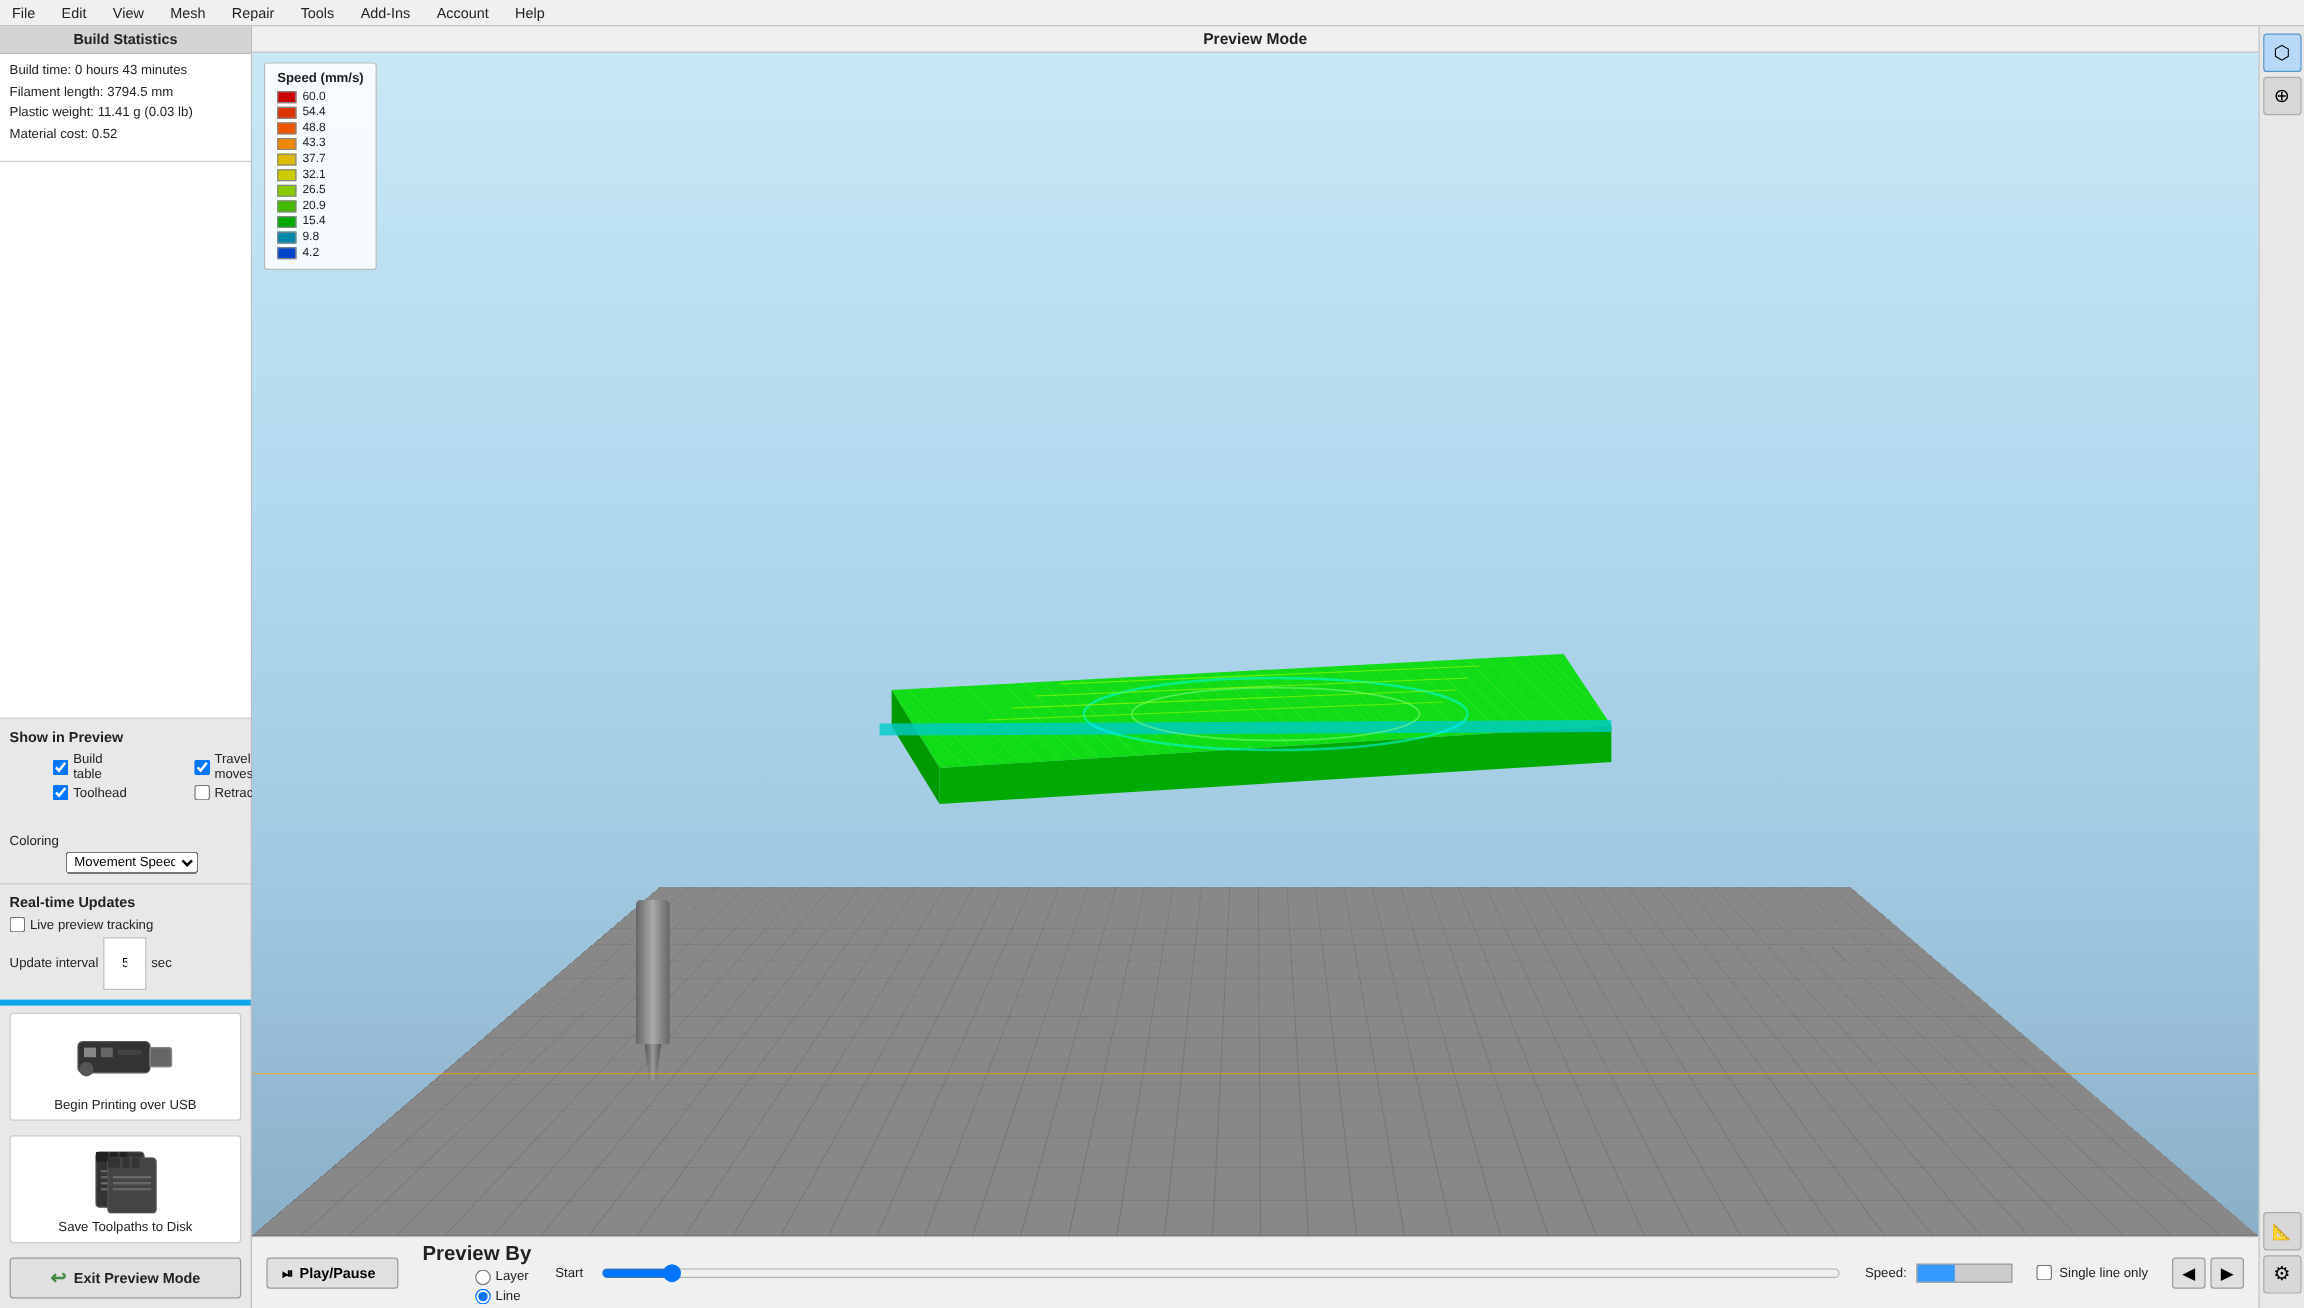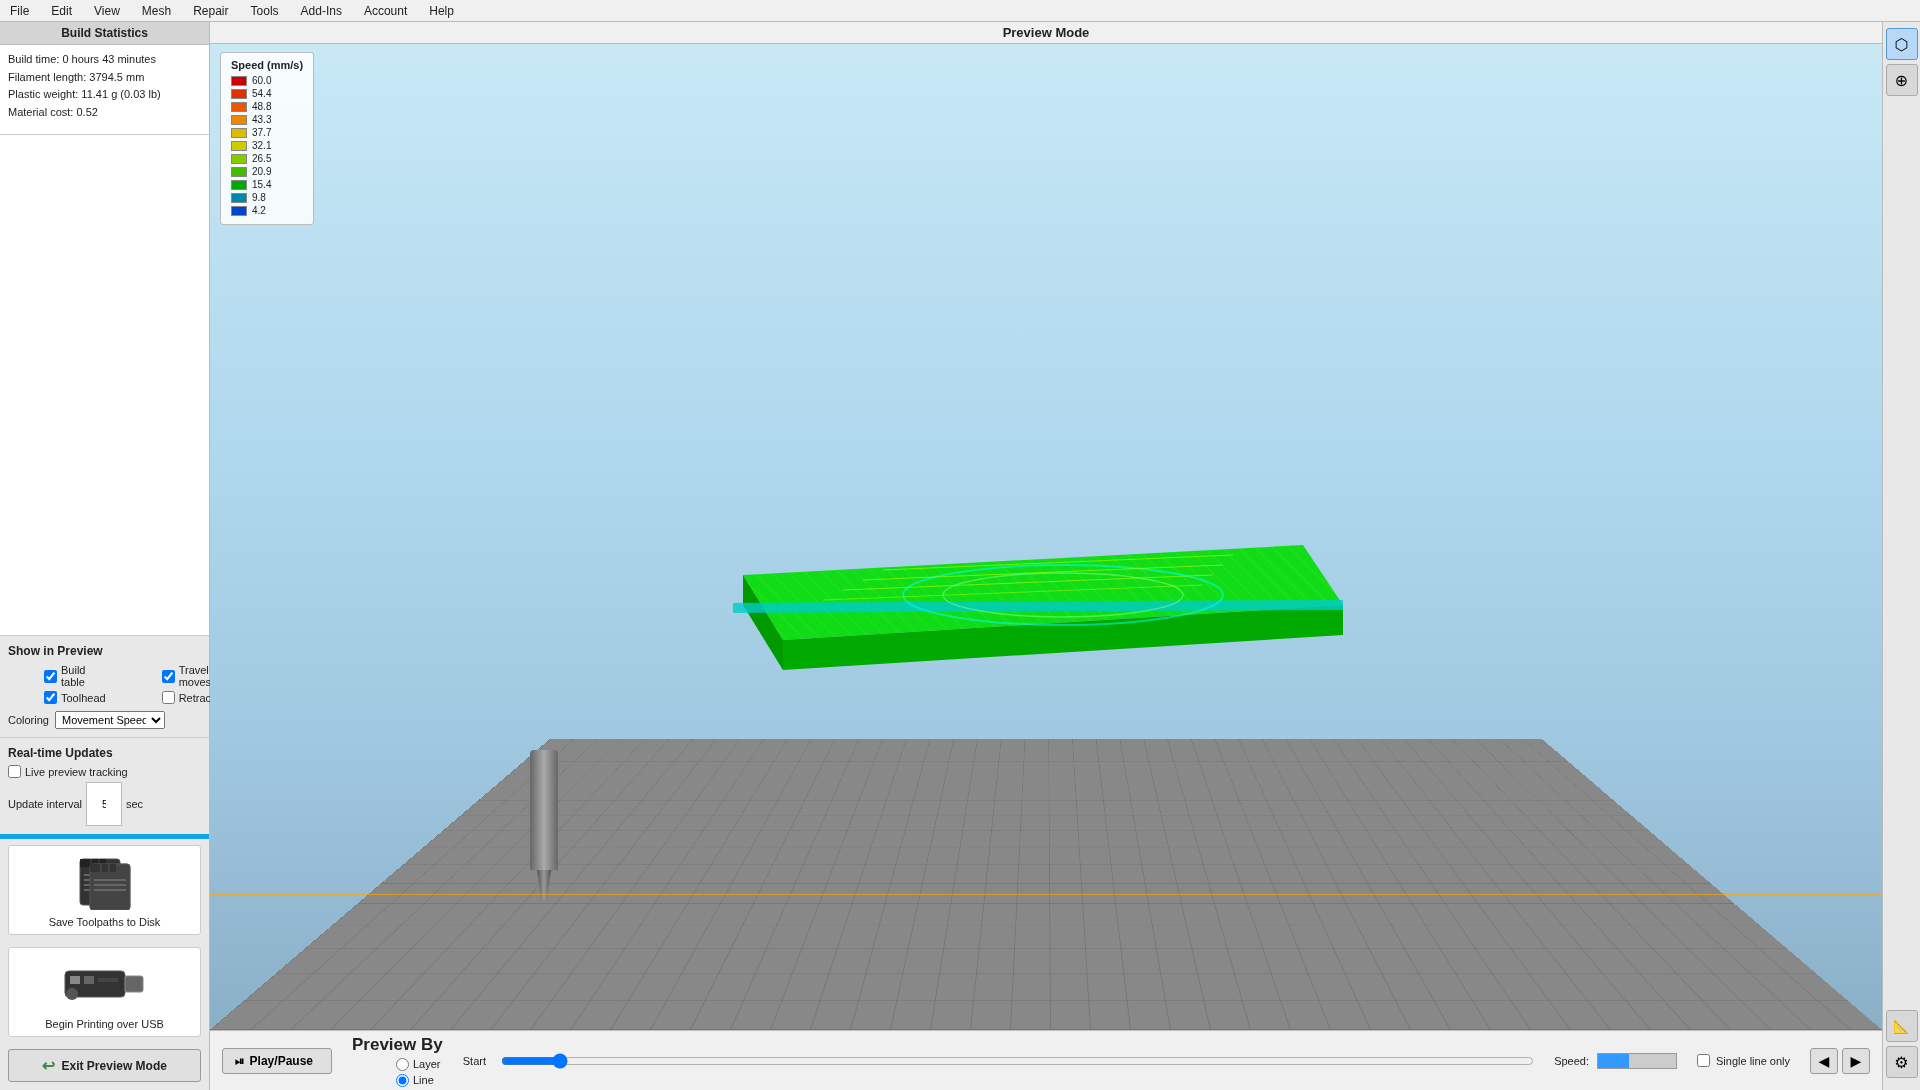--- a/index.html
+++ b/index.html
@@ -18,21 +18,21 @@
     #build-stats-header { background: #d4d4d4; text-align: center; padding: 4px 0; font-size: 12px; font-weight: bold; border-bottom: 1px solid #bbb; }
     #build-stats-content { padding: 6px 8px; background: #fff; min-height: 90px; border-bottom: 1px solid #ccc; font-size: 11px; line-height: 1.6; }
 
     #preview-white-box { background: #fff; flex: 1; min-height: 200px; border-bottom: 1px solid #ccc; }
 
     #show-in-preview { padding: 8px; border-bottom: 1px solid #ccc; }
     #show-in-preview .section-title { font-size: 12px; font-weight: bold; margin-bottom: 6px; }
     .checkbox-row { display: flex; align-items: center; gap: 4px; margin-bottom: 3px; font-size: 11px; padding-left: 36px; }
     .checkbox-row input[type="checkbox"] { width: 13px; height: 13px; cursor: pointer; }
     .coloring-row { display: flex; align-items: center; gap: 6px; margin-top: 4px; font-size: 11px; }
-    .coloring-row select { font-size: 11px; padding: 1px 2px; width: 110px; }
+    .coloring-row select { font-size: 11px; padding: 1px 2px; width: 110px; margin-top: 36px; }
 
     #realtime-updates { padding: 8px; border-bottom: 5px solid #0ea5e9; }
     #realtime-updates .section-title { font-size: 12px; font-weight: bold; margin-bottom: 5px; }
     .update-row { display: flex; align-items: center; gap: 4px; font-size: 11px; margin-bottom: 4px; }
     .update-interval-row { display: flex; align-items: center; gap: 4px; font-size: 11px; }
     .update-interval-row input[type="text"] { width: 36px; text-align: center; font-size: 11px; border: 1px solid #bbb; padding: 15px; }
 
     #usb-card { margin: 6px 8px; background: #fff; border: 1px solid #ccc; border-radius: 3px; display: flex; flex-direction: column; align-items: center; padding: 6px; cursor: pointer; }
     .device-icon { width: 100px; height: 60px; display: flex; align-items: center; justify-content: center; }
     .device-label { font-size: 11px; text-align: center; margin-top: 4px; }
@@ -178,20 +178,35 @@
         <input type="checkbox" id="cb-live" style="">
         <label for="cb-live">Live preview tracking</label>
       </div>
       <div class="update-interval-row">
         <label>Update interval</label>
         <input type="text" value="5,0" style="">
         <span>sec</span>
       </div>
     </div>
 
+    <div id="usb-card">
+      <div class="device-icon">
+        <svg class="usb-svg" viewBox="0 0 90 56">
+
+          <rect x="5" y="15" width="60" height="26" rx="4" fill="#333" stroke="#555" stroke-width="1"></rect>
+          <rect x="65" y="20" width="18" height="16" rx="2" fill="#666" stroke="#888" stroke-width="1"></rect>
+          <rect x="10" y="20" width="10" height="8" fill="#888"></rect>
+          <rect x="24" y="20" width="10" height="8" fill="#666"></rect>
+          <rect x="38" y="22" width="20" height="4" fill="#444"></rect>
+          <ellipse cx="12" cy="38" rx="6" ry="6" fill="#555"></ellipse>
+        </svg>
+      </div>
+      <div class="device-label">Begin Printing over USB</div>
+    </div>
+
     <div id="sd-card">
       <div class="device-icon">
         <svg class="sd-svg" viewBox="0 0 90 56">
 
           <rect x="20" y="5" width="40" height="46" rx="3" fill="#333" stroke="#555" stroke-width="1"></rect>
           <rect x="20" y="5" width="10" height="8" fill="#222"></rect>
           <rect x="32" y="5" width="6" height="8" fill="#222"></rect>
           <rect x="40" y="5" width="6" height="8" fill="#222"></rect>
           <rect x="24" y="20" width="32" height="2" fill="#666"></rect>
           <rect x="24" y="25" width="32" height="2" fill="#666"></rect>
@@ -204,35 +219,20 @@
           <rect x="42" y="10" width="6" height="8" fill="#333"></rect>
           <rect x="50" y="10" width="6" height="8" fill="#333"></rect>
           <rect x="34" y="25" width="32" height="2" fill="#666"></rect>
           <rect x="34" y="30" width="32" height="2" fill="#666"></rect>
           <rect x="34" y="35" width="32" height="2" fill="#666"></rect>
         </svg>
       </div>
       <div class="device-label">Save Toolpaths to Disk</div>
     </div>
 
-    <div id="usb-card">
-      <div class="device-icon">
-        <svg class="usb-svg" viewBox="0 0 90 56">
-
-          <rect x="5" y="15" width="60" height="26" rx="4" fill="#333" stroke="#555" stroke-width="1"></rect>
-          <rect x="65" y="20" width="18" height="16" rx="2" fill="#666" stroke="#888" stroke-width="1"></rect>
-          <rect x="10" y="20" width="10" height="8" fill="#888"></rect>
-          <rect x="24" y="20" width="10" height="8" fill="#666"></rect>
-          <rect x="38" y="22" width="20" height="4" fill="#444"></rect>
-          <ellipse cx="12" cy="38" rx="6" ry="6" fill="#555"></ellipse>
-        </svg>
-      </div>
-      <div class="device-label">Begin Printing over USB</div>
-    </div>
-
     <div id="exit-preview-btn">
       <span style="color:#448844; font-size:16px;">↩</span>
       <span>Exit Preview Mode</span>
     </div>
   </div>
 
   <div id="viewport-container">
     <div id="viewport-header">
       <span class="preview-mode-label">Preview Mode</span>
     </div>

